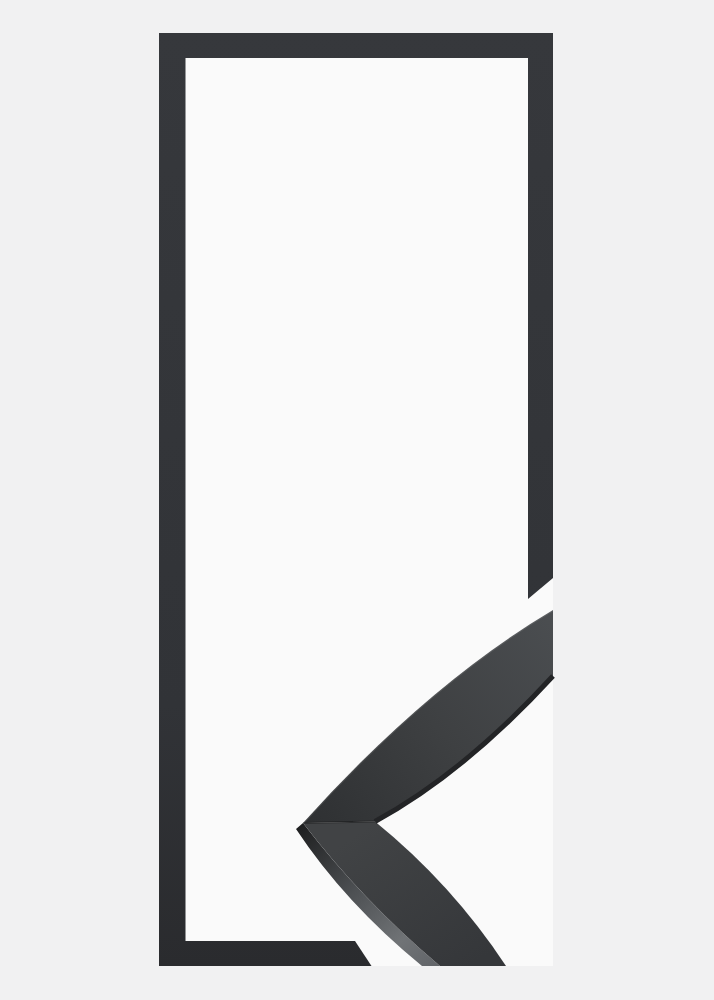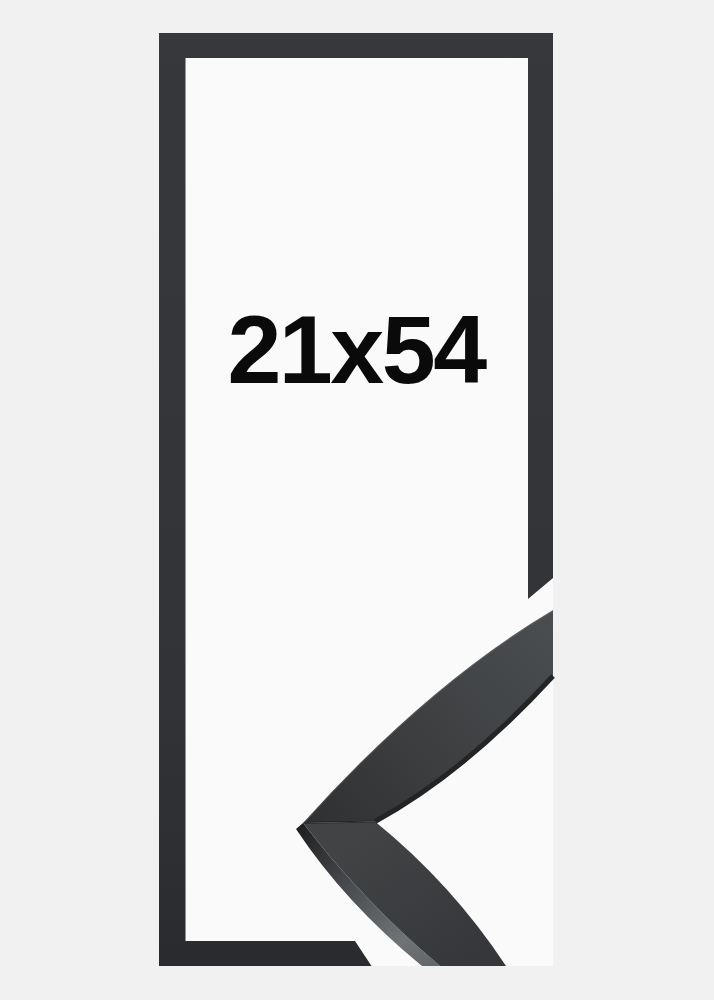--- a/index.html
+++ b/index.html
@@ -83,15 +83,14 @@
       <path d="M303,823 Q428,684 553,610 L553,676 Q464,773 375,821.5 Z" fill="url(#armShadeUpper)"></path>
 
       <path d="M375,821.5 Q464,773 553,676" stroke="#232426" stroke-width="5" fill="none"></path>
 
       <path d="M303,823 L375,821.5" stroke="rgba(0,0,0,0.3)" stroke-width="1.8" fill="none"></path>
 
       <path d="M303,823 Q428,684 553,610" stroke="rgba(255,255,255,0.1)" stroke-width="2.5" fill="none"></path>
     </g>
   </svg>
 
-  <div class="size-label">21x54</div>
 
 </div>
 
 </body></html>

